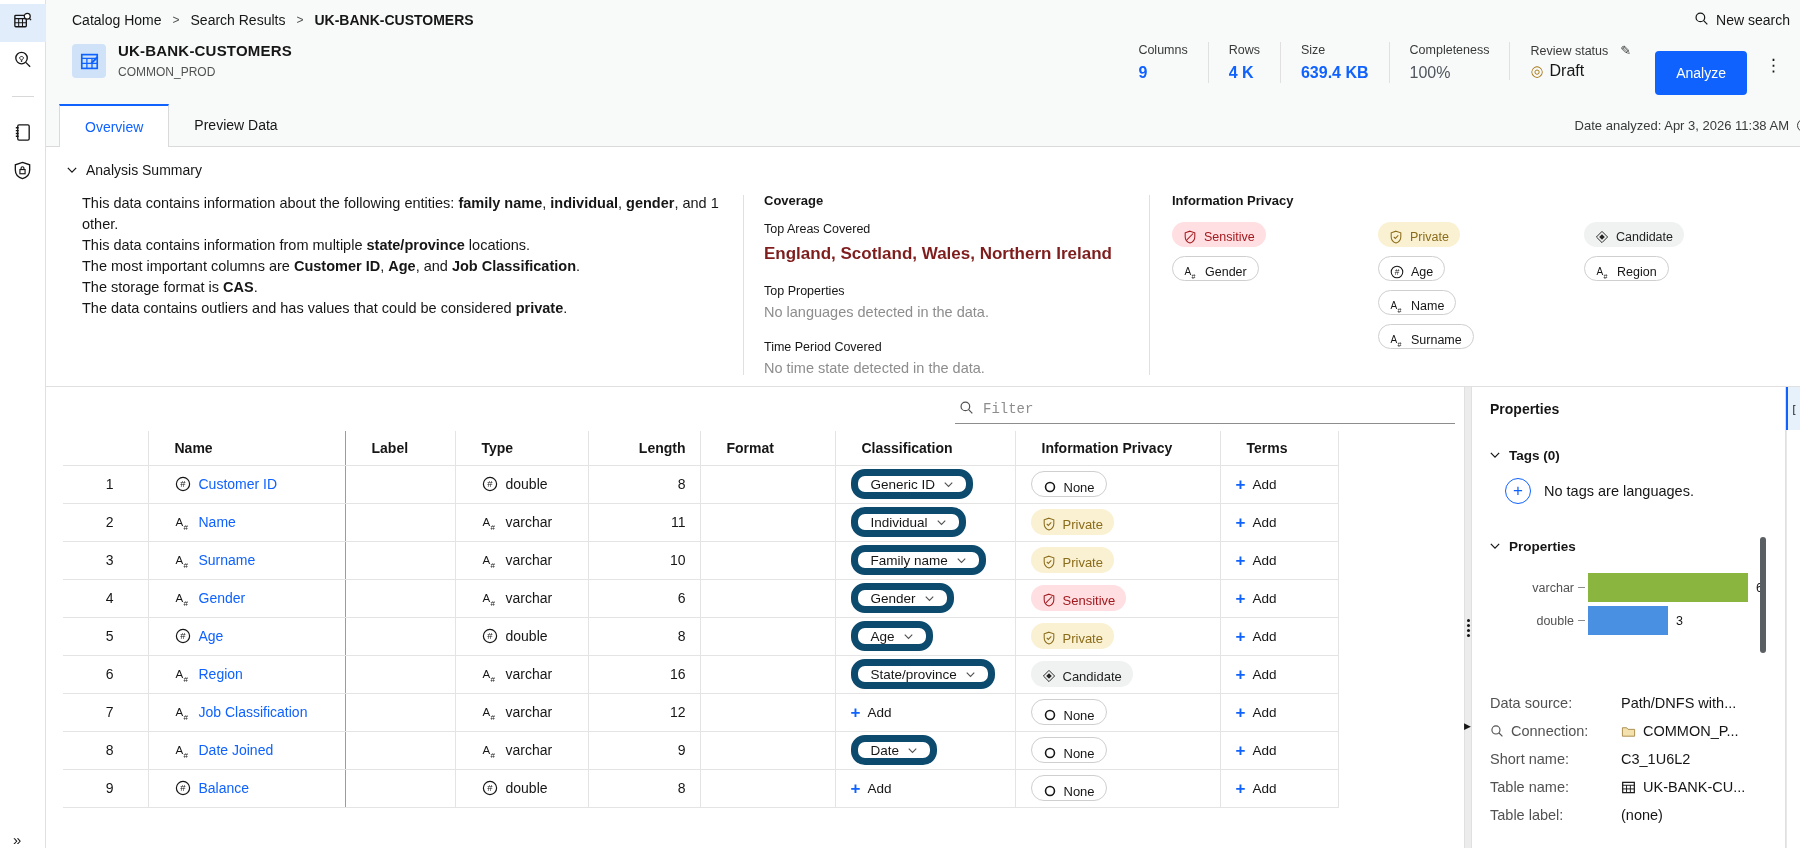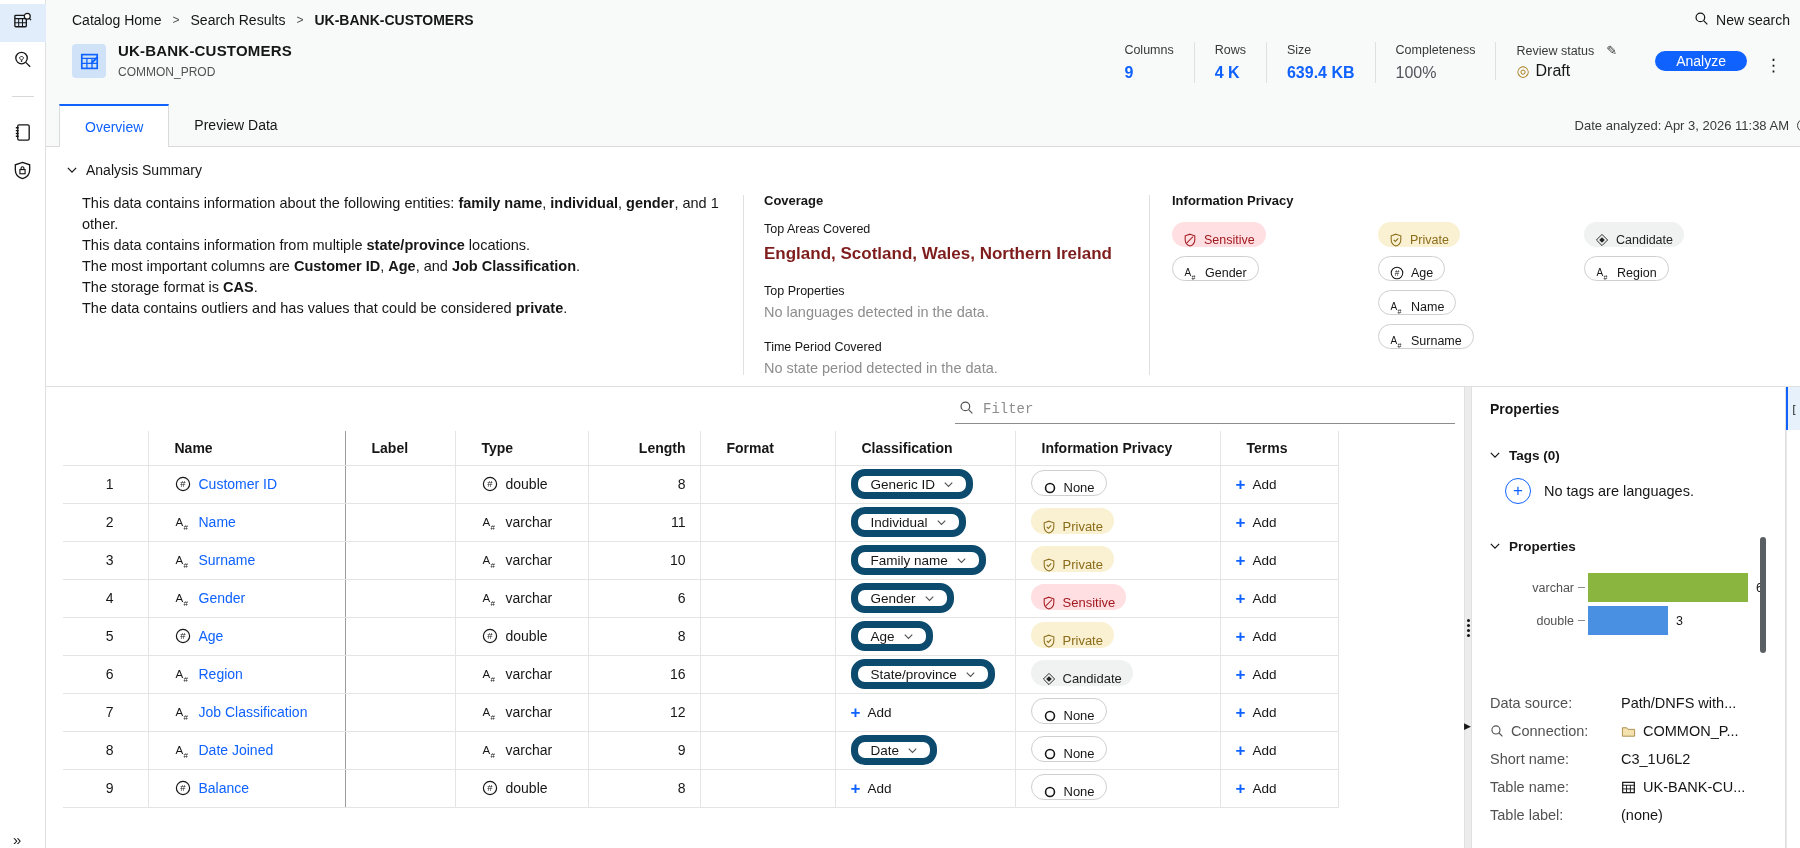--- a/index.html
+++ b/index.html
@@ -35,21 +35,21 @@
   .stat:first-child { border-left:none; }
   .stat-label { font-size:12.5px; color:#393939; }
   .stat-value { font-size:16px; margin-top:7px; }
   .stat-value.blue { color:#0f62fe; font-weight:bold; }
   .stat-value.dark { color:#50565c; }
   .review { padding:1px 8px 0 20px; border-left:1px solid #e0e0e0; }
   .review-top { display:flex; align-items:center; gap:12px; font-size:12.5px; color:#393939; }
   .pencil { font-size:13px; cursor:pointer; }
   .review-val { display:flex; align-items:center; gap:6px; font-size:16px; margin-top:4px; }
   .draft-ico { color:#a97d1c; font-size:15px; }
-  .analyze-btn { margin:9px 10px 0 30px; height:20px; padding:0 21px; background:#0f62fe; color:#fff; border:none; border-radius:12px; font-size:14px; font-family:inherit; cursor:pointer; }
+  .analyze-btn { margin:9px 10px 0 16px; height:44px; padding:0 21px; background:#0f62fe; color:#fff; border:none; border-radius:4px; font-size:14px; font-family:inherit; cursor:pointer; }
   .overflow-btn { margin-top:13px; font-size:17px; padding:0 8px; cursor:pointer; color:#161616; }
 
   .tabrow { display:flex; align-items:flex-end; border-bottom:1px solid #dadada; height:43px; padding-left:13px; flex:none; position:relative; }
   .tab { height:42px; padding:0 25px; display:flex; align-items:center; font-size:14px; cursor:pointer; color:#161616; }
   .tab.active { background:#fff; border-top:2px solid #0f62fe; border-left:1px solid #dadada; border-right:1px solid #dadada; color:#0f62fe; margin-bottom:-1px; height:43px; }
   .date-analyzed { margin-left:auto; align-self:center; font-size:13px; color:#393939; white-space:nowrap; }
   .partial-info { display:inline-block; width:13px; height:13px; border:1.4px solid #393939; border-radius:50%; vertical-align:-2px; margin-left:8px; margin-right:-10px; }
 
   
   .content { flex:1; background:#fff; display:flex; flex-direction:column; min-height:0; }
@@ -61,21 +61,21 @@
   .vdiv { width:1px; background:#e0e0e0; height:180px; margin-top:2px; }
   .coverage { width:405px; padding-left:20px; }
   .cov-title { font-size:13px; font-weight:bold; }
   .cov-label { font-size:12.5px; margin-top:14px; }
   .cov-link { font-size:17px; font-weight:bold; color:#7f1d1d; margin-top:8px; cursor:pointer; }
   .cov-muted { font-size:14.5px; color:#8d8d8d; margin-top:6px; }
   .privacy-sec { flex:1; padding-left:22px; }
   .priv-title { font-size:13px; font-weight:bold; }
   .priv-cols { display:flex; margin-top:14px; }
   .priv-col { width:206px; display:flex; flex-direction:column; align-items:flex-start; gap:9px; }
-  .pill { display:inline-flex; align-items:flex-end; gap:7px; height:25px; padding:0 11px; border-radius:13px; font-size:12.5px; white-space:nowrap; }
+  .pill { display:inline-flex; align-items:flex-start; gap:7px; height:25px; padding:8px 11px; border-radius:13px; font-size:12.5px; white-space:nowrap; }
   .pill .i { width:14px; height:14px; }
   .pill.sensitive { background:#ffdfe1; color:#a2191f; }
   .pill.private { background:#faf1d2; color:#8a6c1a; }
   .pill.candidate { background:#f0f1f1; color:#222; }
   .pill.none, .pill.plain { background:#fff; border:1px solid #cfcfcf; color:#161616; }
 
   
   .body-row { flex:1; display:flex; min-height:0; }
   .table-area { width:1418px; flex:none; display:flex; flex-direction:column; }
   .filter-row { height:44px; flex:none; display:flex; align-items:center; justify-content:flex-end; padding-right:9px; }
@@ -260,21 +260,21 @@
               <div>The data contains outliers and has values that could be considered <strong>private</strong>.</div>
             </div>
           <div class="vdiv"></div>
           <div class="coverage">
             <div class="cov-title">Coverage</div>
             <div class="cov-label">Top Areas Covered</div>
             <div class="cov-link">England, Scotland, Wales, Northern Ireland</div>
             <div class="cov-label" style="margin-top:20px;">Top Properties</div>
             <div class="cov-muted">No languages detected in the data.</div>
             <div class="cov-label" style="margin-top:20px;">Time Period Covered</div>
-            <div class="cov-muted">No state period detected in the data.</div>
+            <div class="cov-muted">No time state detected in the data.</div>
           </div>
           <div class="vdiv"></div>
           <div class="privacy-sec">
             <div class="priv-title">Information Privacy</div>
             <div class="priv-cols">
                 <div class="priv-col">
                   <span class="pill sensitive "><span class="i" style="display:flex">
                       <svg viewBox="0 0 16 16">
                         <path d="M8 1.3 L13.5 3.2 V7.6 C13.5 11.3 11 13.8 8 14.8 C5 13.8 2.5 11.3 2.5 7.6 V3.2 Z" fill="none" stroke="currentColor" stroke-width="1.2"></path>
                         <path d="M4.4 11.2 L11.6 4" fill="none" stroke="currentColor" stroke-width="1.2"></path>

